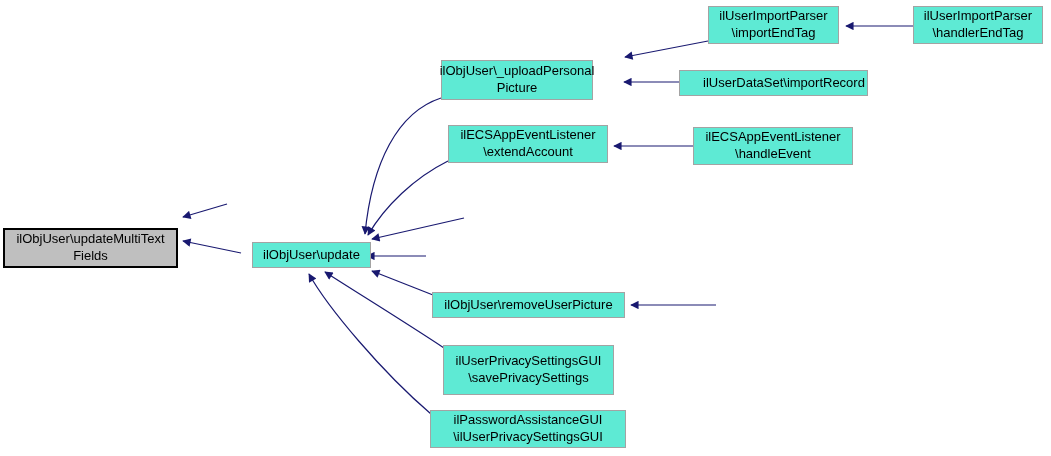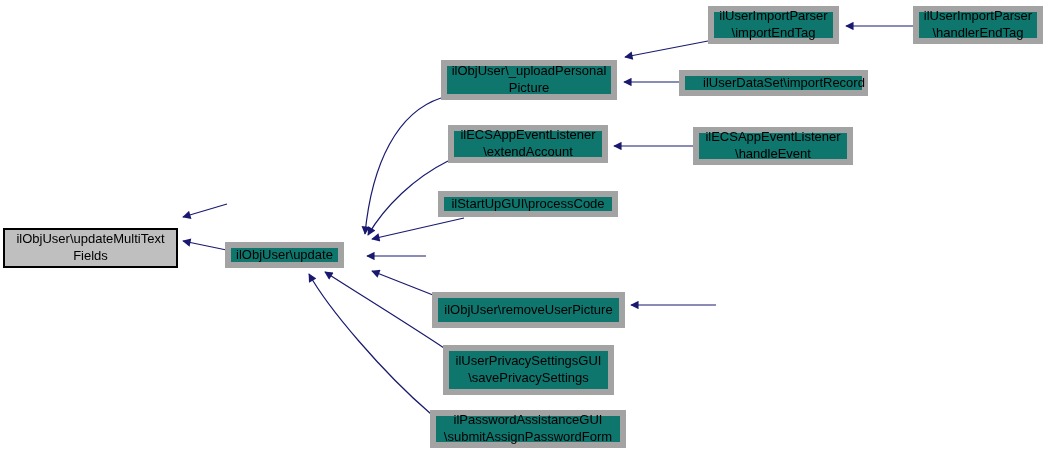--- a/index.html
+++ b/index.html
@@ -23,22 +23,22 @@
     height: 456px;
   }
   .edge {
     fill: none;
     stroke: #191970;
     stroke-width: 1.2;
   }
   .node {
     position: absolute;
     box-sizing: border-box;
-    background: #0f766e;
-    border: 6px solid #a3a3a3;
+    background: #5eead4;
+    border: 1px solid #a3a3a3;
     display: flex;
     align-items: center;
     justify-content: center;
     text-align: center;
     font-size: 13px;
     line-height: 1.3;
     color: #000000;
     white-space: pre-line;
     cursor: pointer;
   }
@@ -72,44 +72,43 @@
     <path class="edge" d="M 679,82 L 624,82" marker-end="url(#arrow)"></path>
     <path class="edge" d="M 913,26 L 846,26" marker-end="url(#arrow)"></path>
     <path class="edge" d="M 693,146 L 614,146" marker-end="url(#arrow)"></path>
     <path class="edge" d="M 716,305 L 631,305" marker-end="url(#arrow)"></path>
   </svg>
 
   <div class="node highlight" style="left:3px; top:208px; width:175px; height:40px;margin-top:20px;">ilObjUser\updateMultiText
 Fields</div>
 
 
-  <div class="node" style="left:225px; top:242px; width:119px; height:26px;">ilObjUser\update</div>
+  <div class="node" style="left:252px; top:242px; width:119px; height:26px;">ilObjUser\update</div>
 
-  <div class="node" style="left:441px; top:60px; width:176px; height:40px;">ilObjUser\_uploadPersonal
+  <div class="node" style="left:441px; top:60px; width:152px; height:40px;">ilObjUser\_uploadPersonal
 Picture</div>
 
   <div class="node" style="left:708px; top:6px; width:131px; height:38px;">ilUserImportParser
 \importEndTag</div>
 
   <div class="node" style="left:913px; top:6px; width:130px; height:38px;">ilUserImportParser
 \handlerEndTag</div>
 
   <div class="node" style="left:679px; top:70px; width:189px; height:26px;padding-left:21px;">ilUserDataSet\importRecord</div>
 
   <div class="node" style="left:448px; top:125px; width:160px; height:38px;">ilECSAppEventListener
 \extendAccount</div>
 
   <div class="node" style="left:693px; top:127px; width:160px; height:38px;">ilECSAppEventListener
 \handleEvent</div>
 
-  <div class="node" style="left:438px; top:191px; width:180px; height:26px;">ilStartUpGUI\processCode</div>
 
 
-  <div class="node" style="left:432px; top:292px; width:193px; height:36px;">ilObjUser\removeUserPicture</div>
+  <div class="node" style="left:432px; top:292px; width:193px; height:26px;">ilObjUser\removeUserPicture</div>
 
 
   <div class="node" style="left:443px; top:345px; width:171px; height:50px;">ilUserPrivacySettingsGUI
 \savePrivacySettings</div>
 
   <div class="node" style="left:430px; top:410px; width:196px; height:38px;">ilPasswordAssistanceGUI
-\submitAssignPasswordForm</div>
+\ilUserPrivacySettingsGUI</div>
 
 </div>
 
 </body></html>

